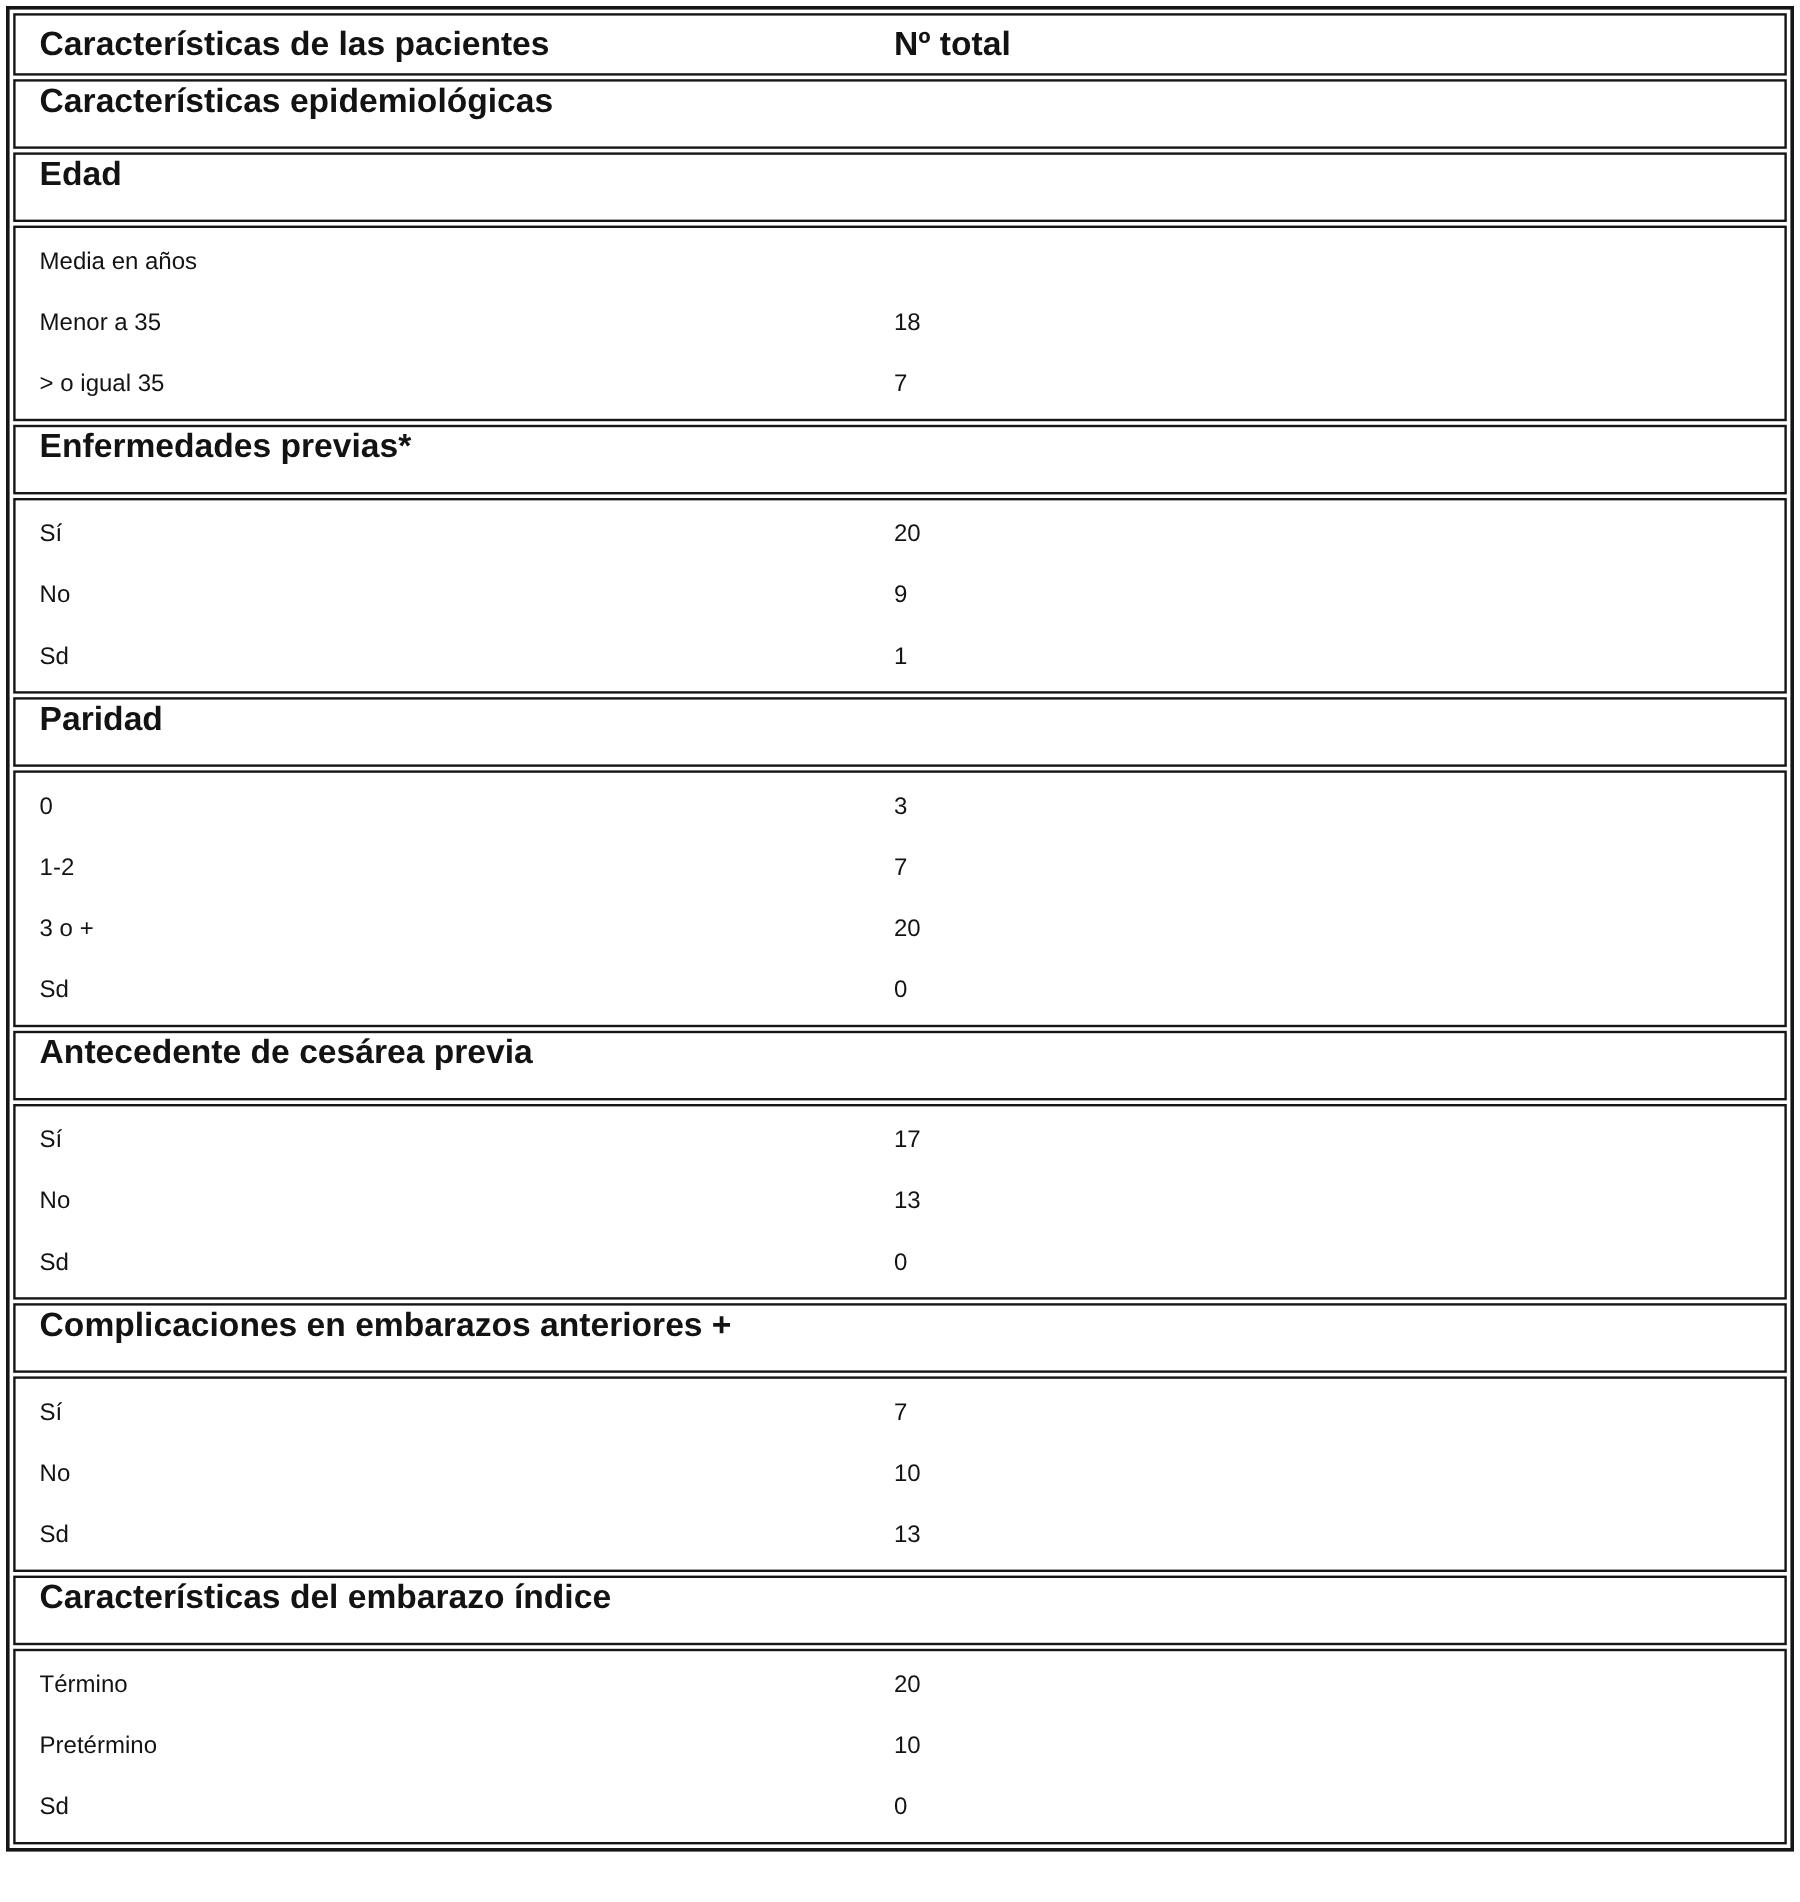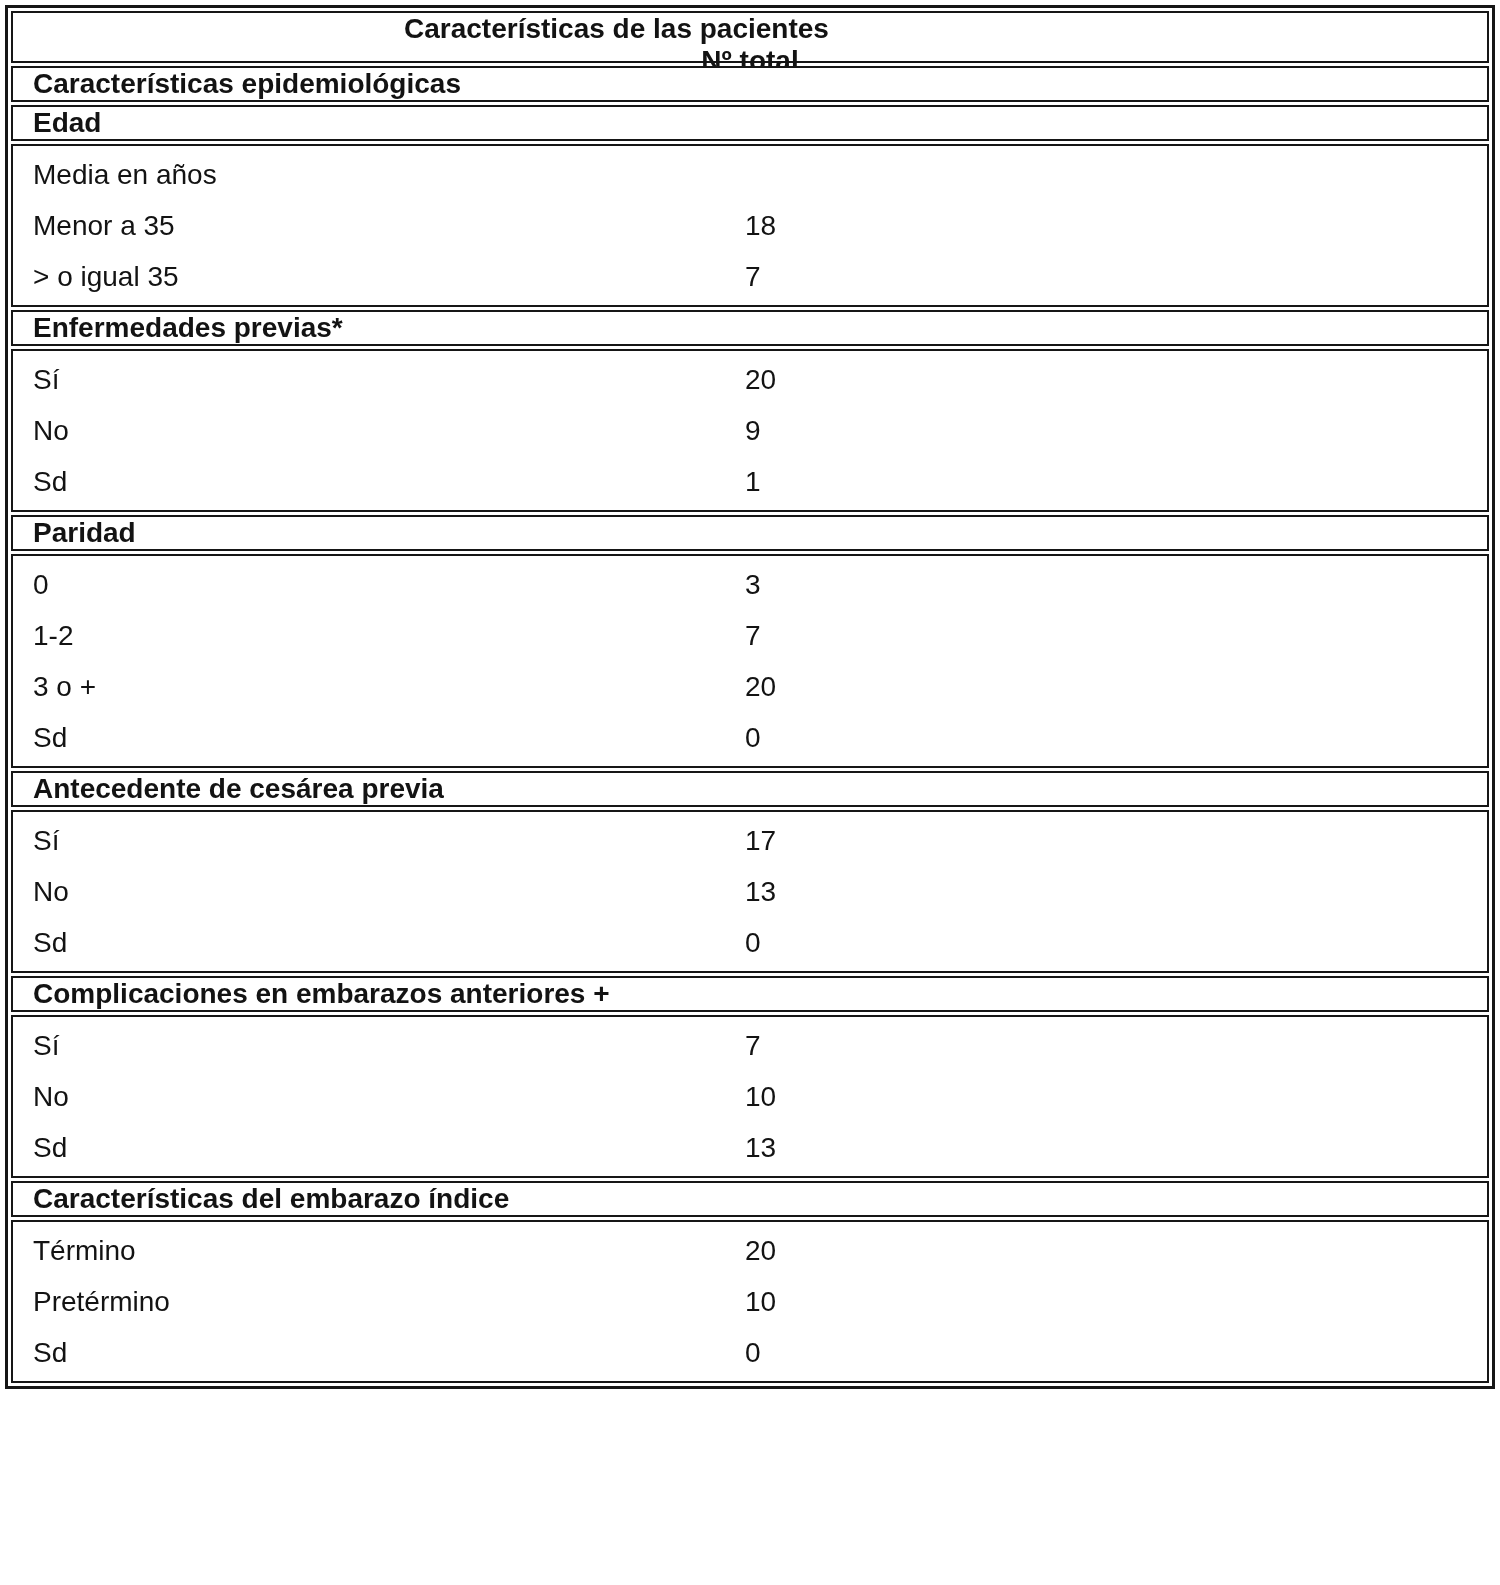--- a/index.html
+++ b/index.html
@@ -24,36 +24,35 @@
     border: 2px solid #161616;
     background: #ffffff;
     box-sizing: border-box;
   }
   .hdr-row {
     display: flex;
     align-items: center;
     height: 52px;
     font-size: 28px;
     font-weight: bold;
-    flex-direction: column;
   }
   .sec {
     display: flex;
     align-items: flex-start;
-    height: 36px;
+    height: 58px;
     font-size: 28px;
     font-weight: bold;
     padding-left: 20px;
   }
   .rows {
     padding: 3px 0;
   }
   .row {
     display: flex;
-    font-size: 28px;
+    font-size: 20px;
     line-height: 51px;
     font-weight: 400;
   }
   .c1 {
     width: 732px;
     padding-left: 20px;
     box-sizing: border-box;
     flex-shrink: 0;
   }
   .c2 {

